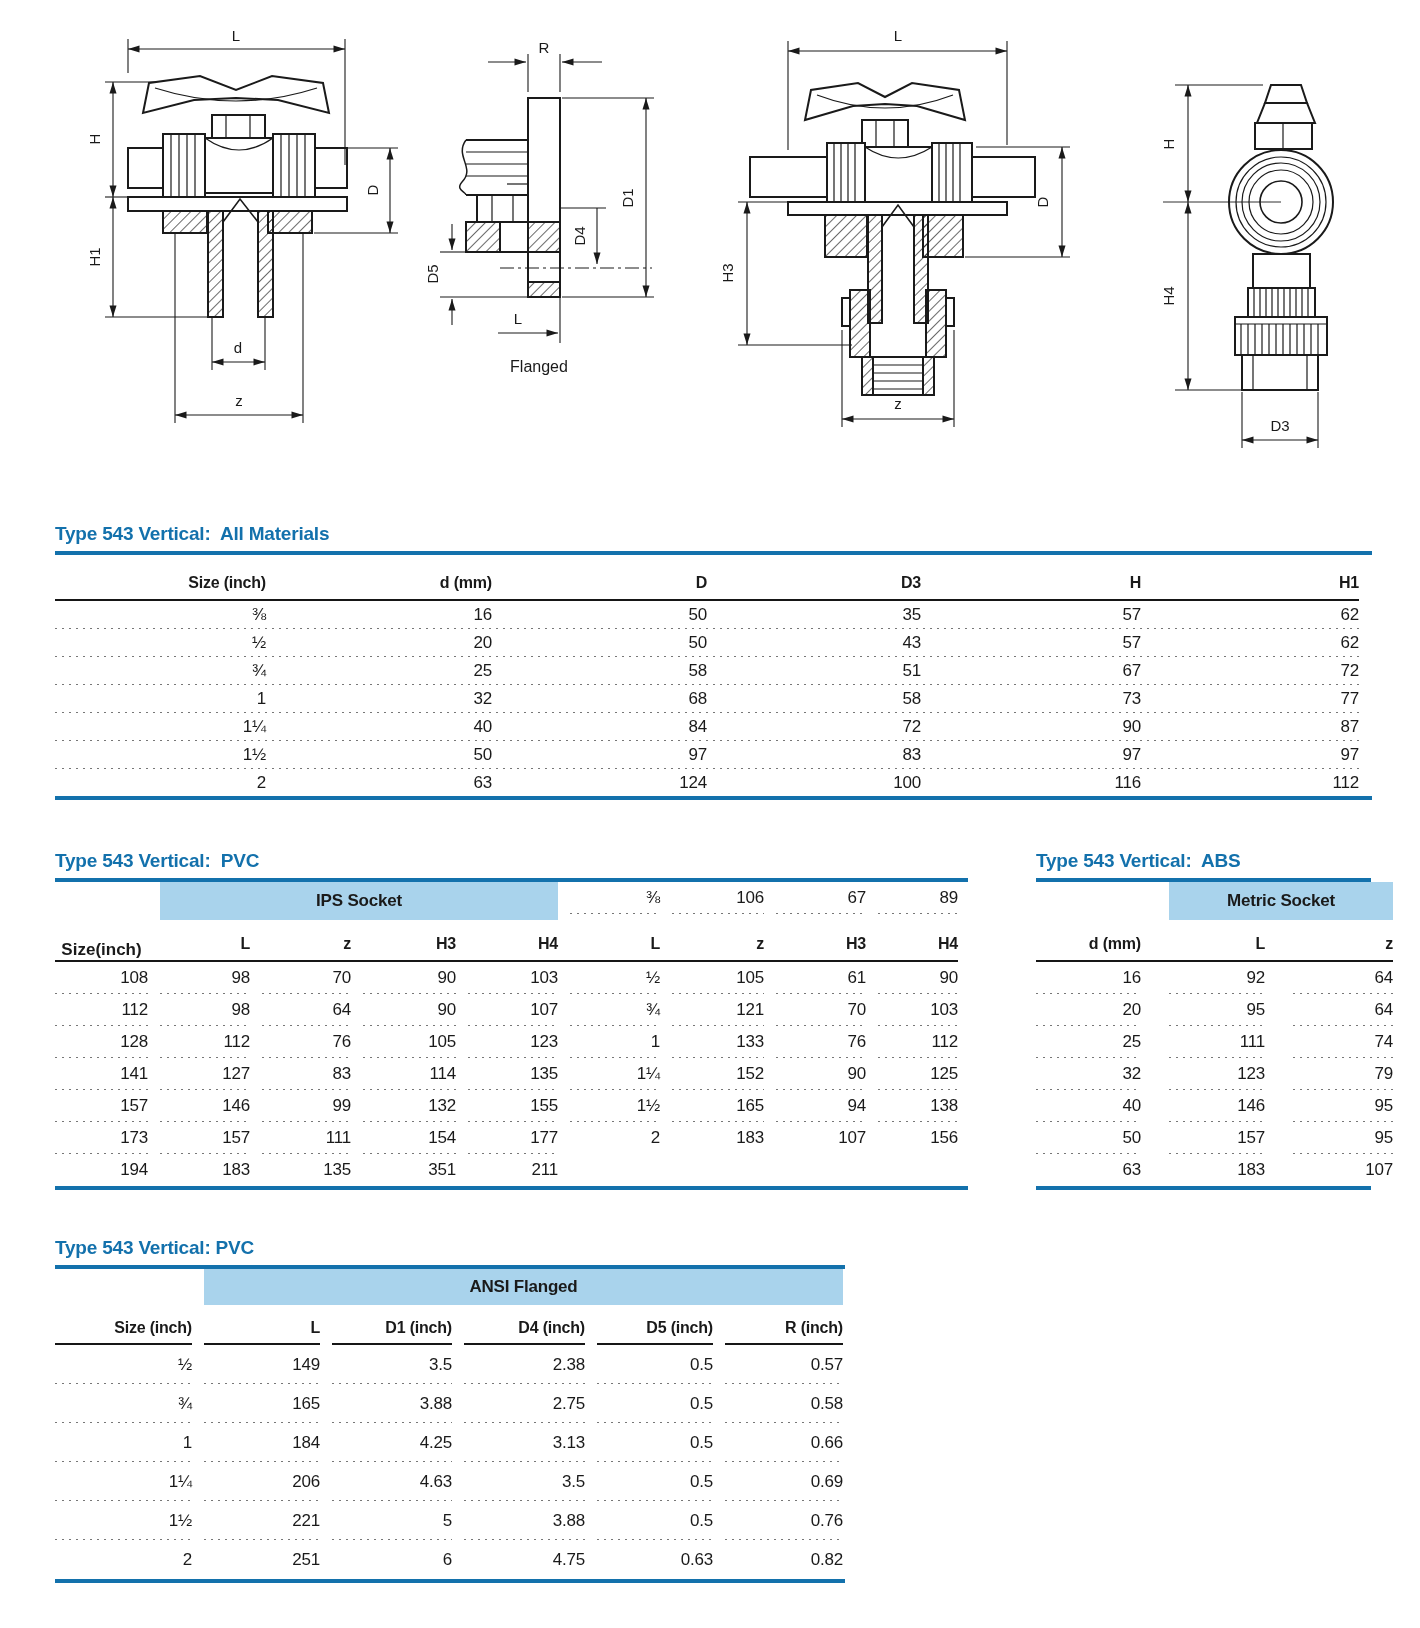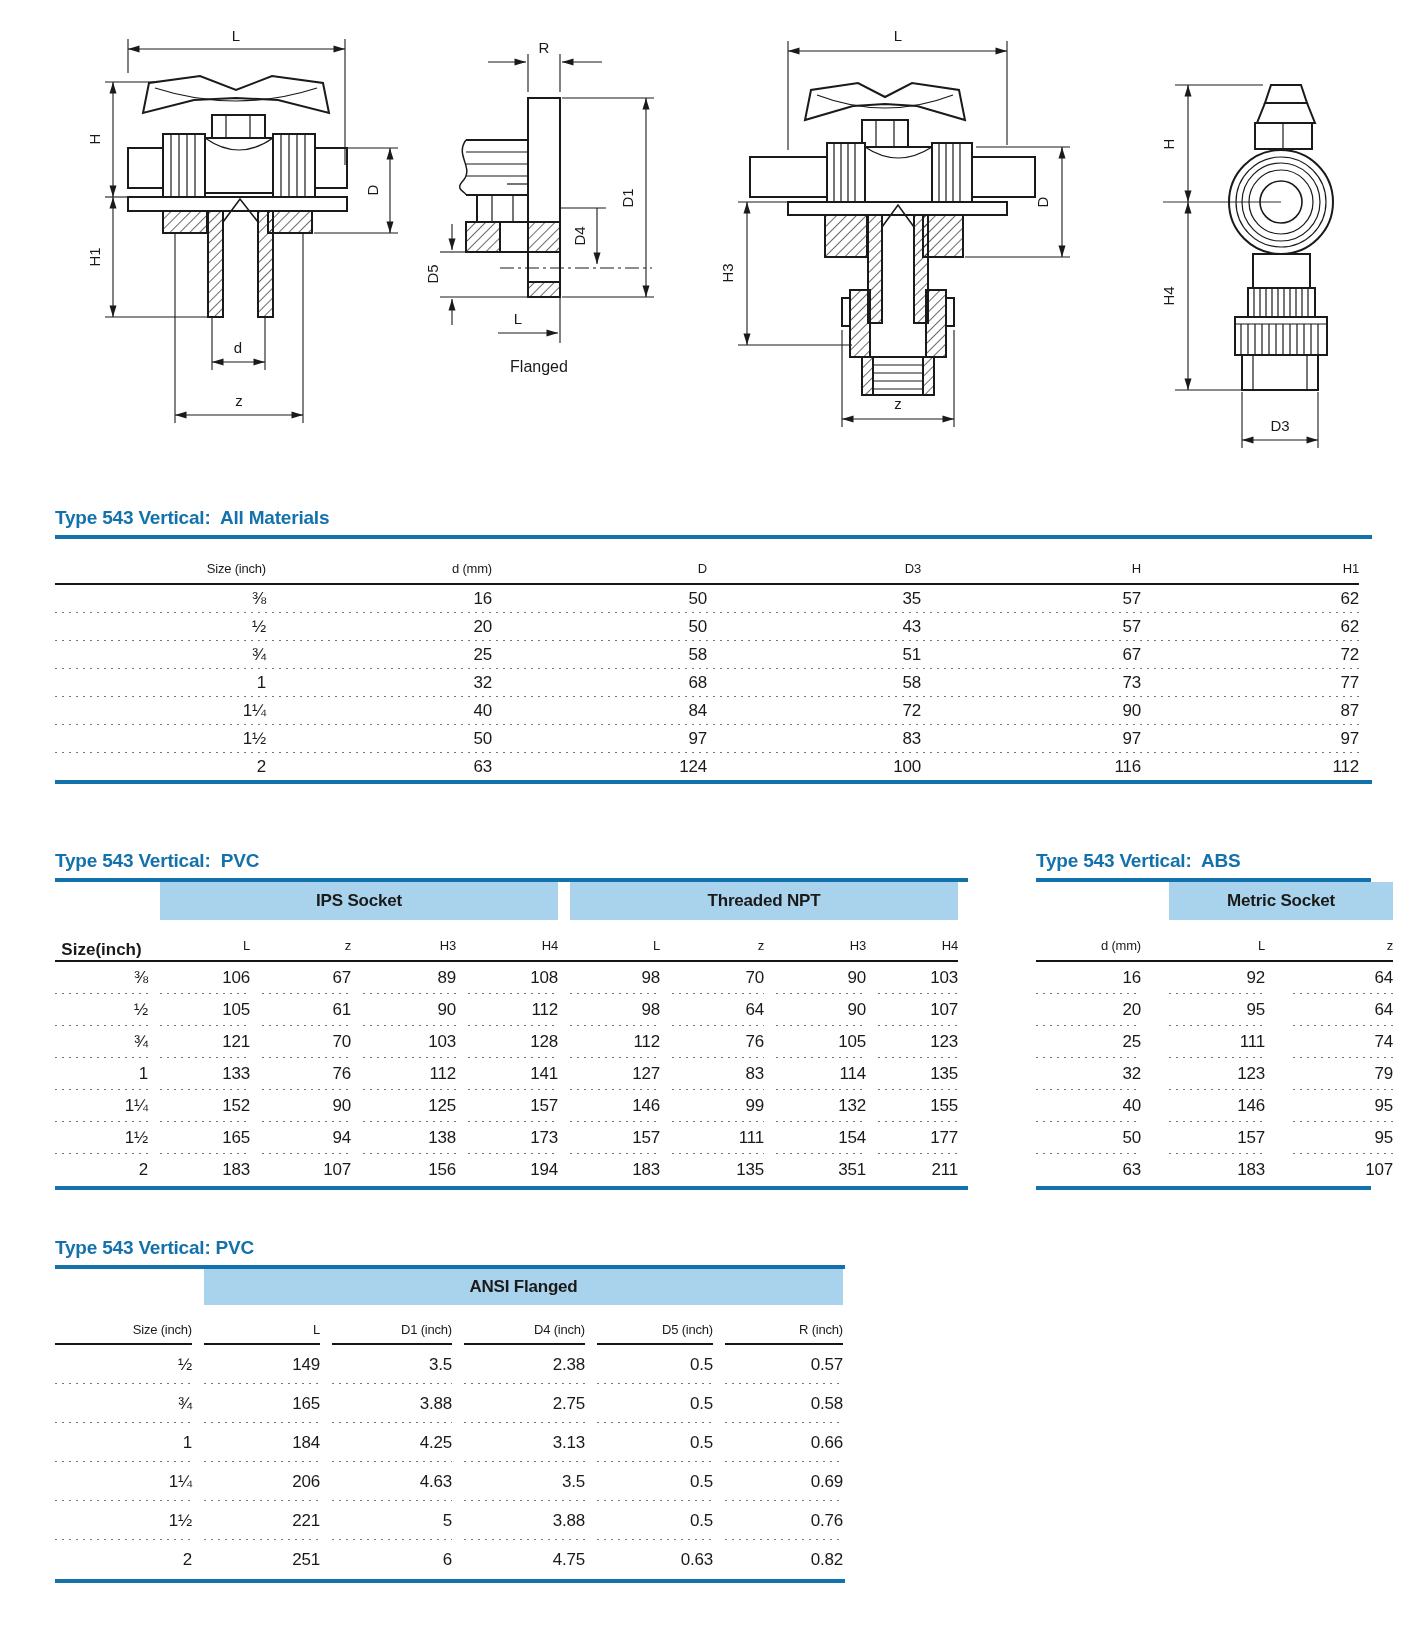--- a/index.html
+++ b/index.html
@@ -7,28 +7,28 @@
   .page{position:relative;width:1420px;height:1628px;background:#fff;overflow:hidden;}
   .drw{position:absolute;}
   #d1{left:60px;top:15px;}
   #d2{left:400px;top:40px;}
   #d3{left:690px;top:15px;}
   #d4{left:1095px;top:40px;}
   .tbl{position:absolute;}
   .title{font-size:19px;font-weight:bold;color:var(--accent-blue,#1371ac);margin:0 0 5px 0;line-height:24px;white-space:pre;letter-spacing:-0.2px;}
   .blue-rule{height:4px;background:var(--accent-blue,#1371ac);}
   .grid{display:grid;}
-  .hcell{font-weight:normal;font-size:13px;display:flex;justify-content:flex-end;align-items:flex-end;padding-bottom:7px;letter-spacing:-0.2px;}
+  .hcell{font-weight:bold;font-size:16px;display:flex;justify-content:flex-end;align-items:flex-end;padding-bottom:7px;letter-spacing:-0.2px;}
   .band{background:var(--band-blue,#a9d3ec);font-weight:bold;font-size:17px;display:flex;align-items:center;justify-content:center;letter-spacing:-0.2px;}
   .shead{font-weight:bold;font-size:17px;line-height:20px;display:flex;justify-content:center;align-items:flex-end;}
   .solid{height:2px;background:#161616;grid-column:1/-1;align-self:end;}
   .cell{font-size:17px;display:flex;justify-content:flex-end;align-items:center;letter-spacing:-0.2px;}
   .dotsep{grid-column:1/-1;height:1px;background-image:repeating-linear-gradient(90deg,#777 0 2px,transparent 2px 7px);}
   .dash{background-image:repeating-linear-gradient(90deg,#777 0 2px,transparent 2px 7px);background-size:100% 1px;background-repeat:no-repeat;background-position:left bottom;}
-  #t-all{left:55px;top:506px;width:1317px;}
+  #t-all{left:55px;top:522px;width:1317px;}
   #t-all .grid{grid-template-columns:211px 226px 215px 214px 220px 218px;grid-template-rows:44px 2px;padding-right:13px;}
   #t-all .cell{height:27px;}
   #t-pvc{left:55px;top:849px;width:913px;}
   #t-pvc .grid{grid-template-columns:93px 90px 89px 93px 90px 90px 92px 90px 80px;column-gap:12px;grid-template-rows:38px 40px 2px;padding-right:10px;}
   #t-pvc .cell{height:32px;}
   #t-abs{left:1036px;top:849px;width:335px;}
   #t-abs .grid{grid-template-columns:105px 96px 100px;column-gap:28px;grid-template-rows:38px 40px 2px;padding-right:10px;}
   #t-abs .cell{height:32px;}
   #t-fl{left:55px;top:1236px;width:790px;}
   #t-fl .grid{grid-template-columns:137px 116px 120px 121px 116px 118px;column-gap:12px;grid-template-rows:36px 40px;padding-right:2px;}
@@ -375,21 +375,20 @@
 
   <section class="tbl" id="t-pvc">
     <h2 class="title">Type 543 Vertical:  PVC</h2>
     <div class="blue-rule"></div>
     <div class="grid">
       <div class="shead" style="grid-area:1/1/3/2">
         <span>Size</span>
         <span>(inch)</span>
       </div>
       <div class="band" style="grid-area:1/2/2/6">IPS Socket</div>
-      <div class="band" style="grid-area:1/6/2/10">Threaded NPT</div>
       <div class="hcell" style="grid-area:2/2">L</div>
       <div class="hcell" style="grid-area:2/3">z</div>
       <div class="hcell" style="grid-area:2/4">H3</div>
       <div class="hcell" style="grid-area:2/5">H4</div>
       <div class="hcell" style="grid-area:2/6">L</div>
       <div class="hcell" style="grid-area:2/7">z</div>
       <div class="hcell" style="grid-area:2/8">H3</div>
       <div class="hcell" style="grid-area:2/9">H4</div>
       <div class="solid" style="grid-row:3"></div>
     <div class="cell dash">⅜</div>

